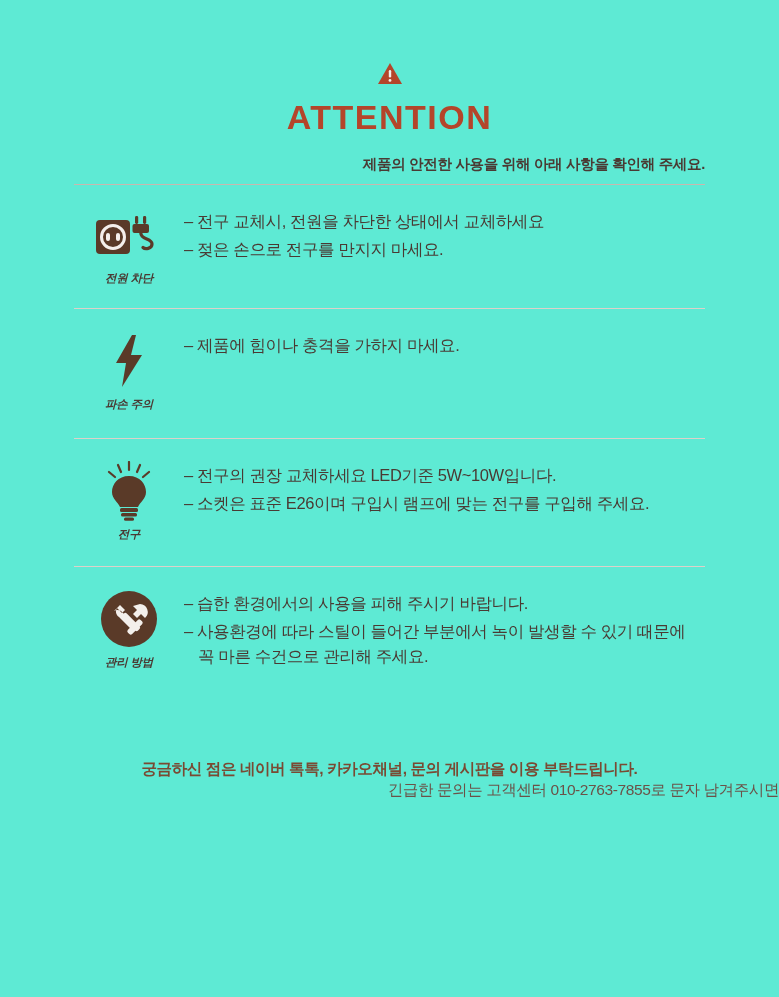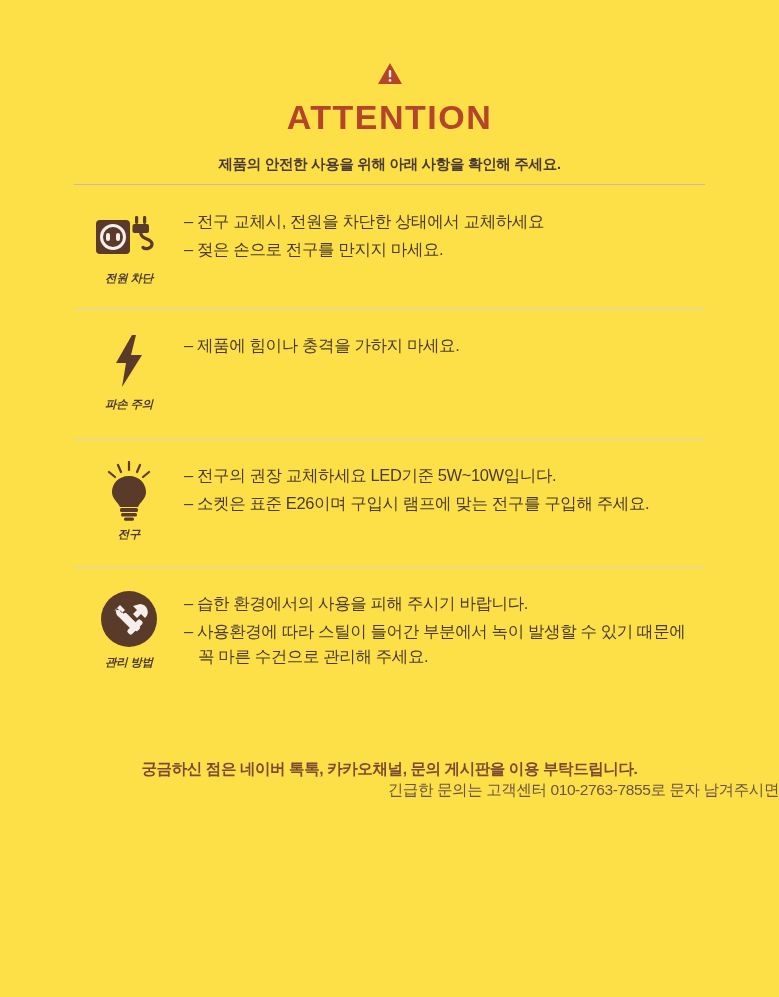--- a/index.html
+++ b/index.html
@@ -8,21 +8,21 @@
     height: 997px;
     background: #f4efeb;
     font-family: "Liberation Sans", sans-serif;
     color: #4a3a33;
     overflow: hidden;
   }
   .page {
     position: relative;
     width: 779px;
     height: 997px;
-    background: #fde047;
+    background: #5eead4;
   }
 
   
   .header {
     padding-top: 62px;
     text-align: center;
   }
   .warn-icon {
     display: block;
     margin: 0 auto;
@@ -34,21 +34,21 @@
     font-size: 34px;
     font-weight: bold;
     letter-spacing: 1.5px;
     color: #b4452a;
     font-family: "Liberation Sans", sans-serif;
   }
   .subtitle-wrap {
     margin: 18px 74px 0 74px;
     padding-bottom: 10px;
     border-bottom: 1px solid #c9b8ae;
-    text-align: center;
+    text-align: right;
   }
   .subtitle {
     font-size: 14.5px;
     font-weight: bold;
     color: #4a3a33;
     letter-spacing: -0.3px;
   }
 
   
   .rows {

